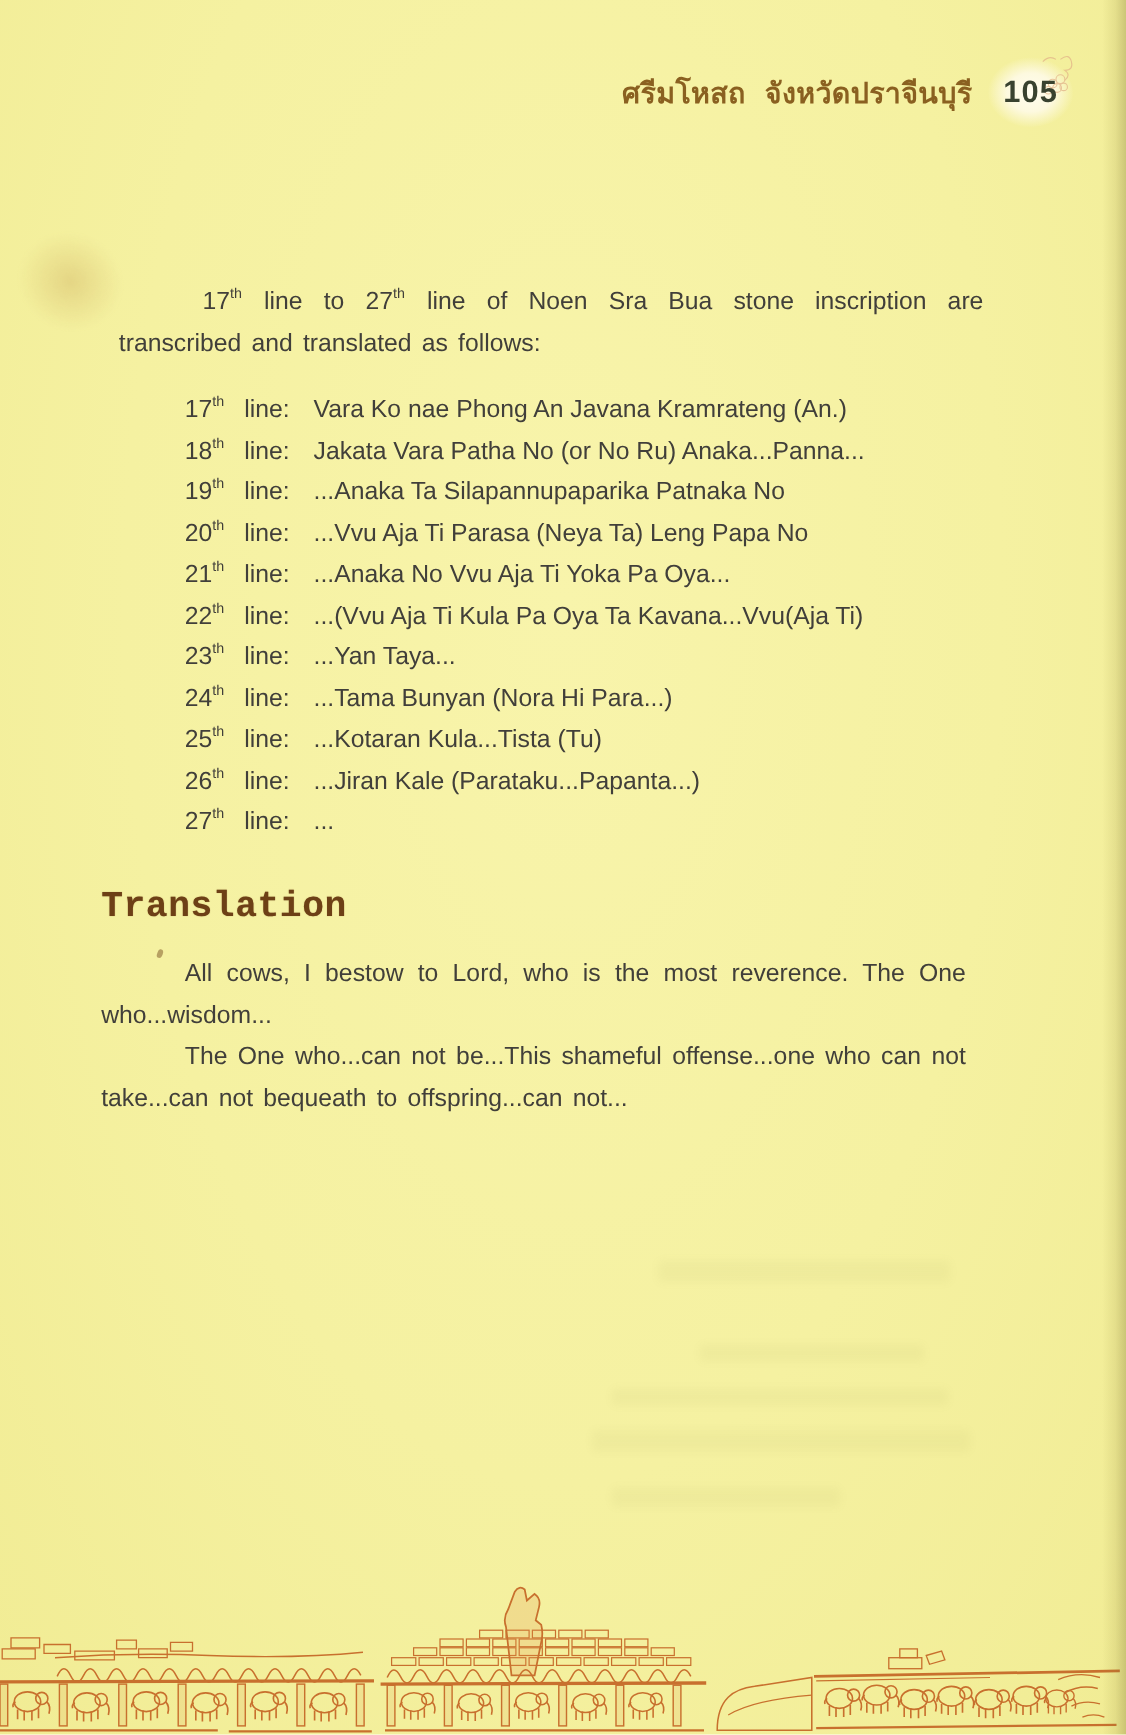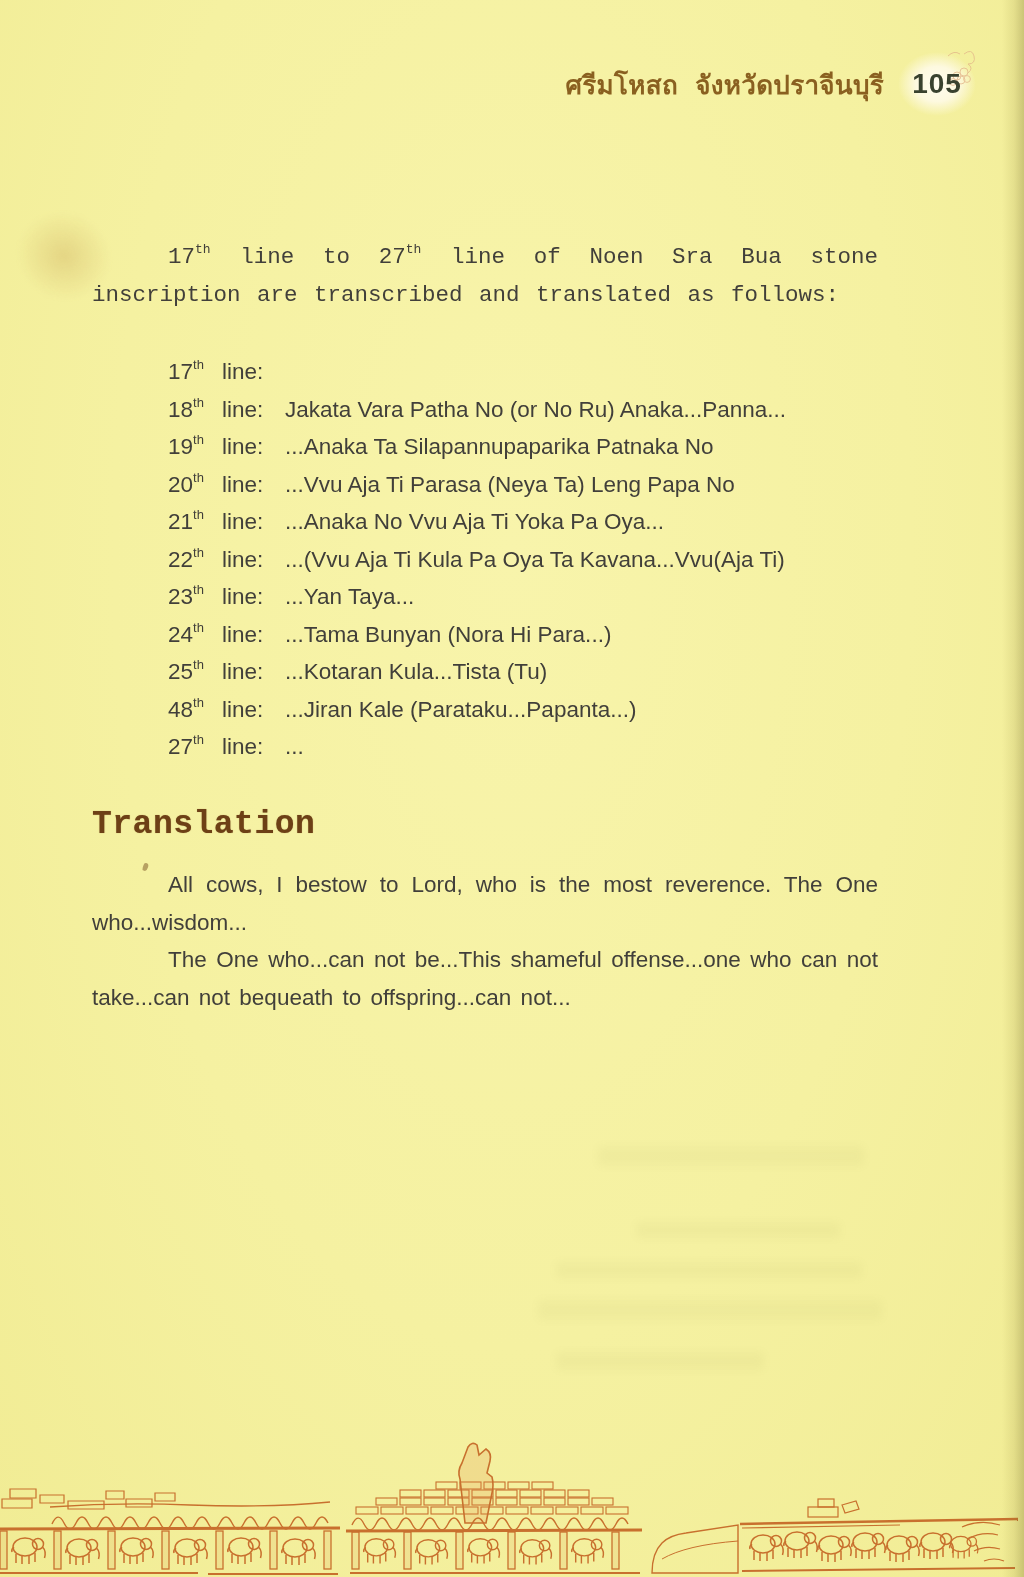--- a/index.html
+++ b/index.html
@@ -35,21 +35,21 @@
   }
   .stamp svg { position: absolute; right: -4px; top: -6px; }
   .page-number {
     position: relative; font-size: 28px; font-weight: 700; color: #39422f;
     letter-spacing: 1px;
   }
   
   .bodytext { color: #413f3a; font-size: 22.5px; line-height: 37.5px; }
   .intro {
     position: absolute; top: 239px; left: 92px; width: 786px;
-    text-align: justify; text-indent: 76px; word-spacing: 3px; margin: 0; font-family: Liberation Mono, monospace;
+    text-align: justify; text-indent: 76px; word-spacing: 3px; margin: 16px;
   }
   sup.ord {
     font-size: 13px; line-height: 0; vertical-align: 10px; margin: 0 1px 0 0;
   }
   
   .transcription { position: absolute; top: 353px; left: 168px; width: 700px; }
   .t-row { display: flex; align-items: flex-start; height: 37.5px; }
   .t-num   { width: 54px; flex: 0 0 54px; }
   .t-label { width: 63px; flex: 0 0 63px; }
   .t-text  { white-space: nowrap; }
@@ -121,20 +121,21 @@
       <span class="page-number">105</span>
     </span>
   </div>
 
   <p class="intro bodytext"><span>17</span><sup class="ord">th</sup><span> line to </span><span>27</span><sup class="ord">th</sup><span> line of Noen Sra Bua stone inscription are transcribed and translated as follows:</span></p>
 
   <div class="transcription bodytext">
     <div class="t-row">
       <span class="t-num"><span>17</span><sup class="ord">th</sup></span>
       <span class="t-label">line:</span>
+      <span class="t-text">Vara Ko nae Phong An Javana Kramrateng (An.)</span>
     </div>
     <div class="t-row">
       <span class="t-num"><span>18</span><sup class="ord">th</sup></span>
       <span class="t-label">line:</span>
       <span class="t-text">Jakata Vara Patha No (or No Ru) Anaka...Panna...</span>
     </div>
     <div class="t-row">
       <span class="t-num"><span>19</span><sup class="ord">th</sup></span>
       <span class="t-label">line:</span>
       <span class="t-text">...Anaka Ta Silapannupaparika Patnaka No</span>
@@ -163,21 +164,21 @@
       <span class="t-num"><span>24</span><sup class="ord">th</sup></span>
       <span class="t-label">line:</span>
       <span class="t-text">...Tama Bunyan (Nora Hi Para...)</span>
     </div>
     <div class="t-row">
       <span class="t-num"><span>25</span><sup class="ord">th</sup></span>
       <span class="t-label">line:</span>
       <span class="t-text">...Kotaran Kula...Tista (Tu)</span>
     </div>
     <div class="t-row">
-      <span class="t-num"><span>48</span><sup class="ord">th</sup></span>
+      <span class="t-num"><span>26</span><sup class="ord">th</sup></span>
       <span class="t-label">line:</span>
       <span class="t-text">...Jiran Kale (Parataku...Papanta...)</span>
     </div>
     <div class="t-row">
       <span class="t-num"><span>27</span><sup class="ord">th</sup></span>
       <span class="t-label">line:</span>
       <span class="t-text">...</span>
     </div>
   </div>
 

